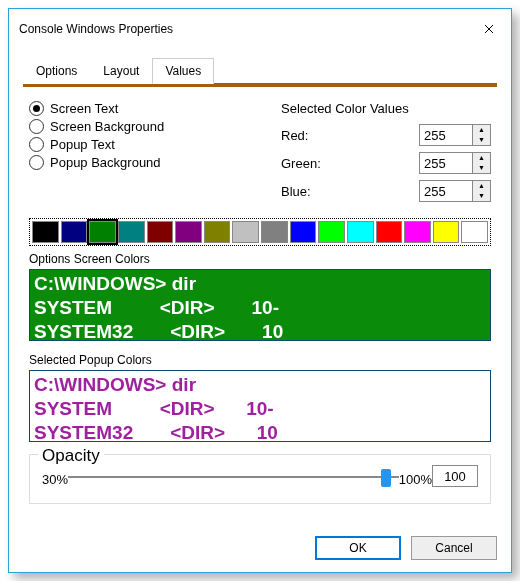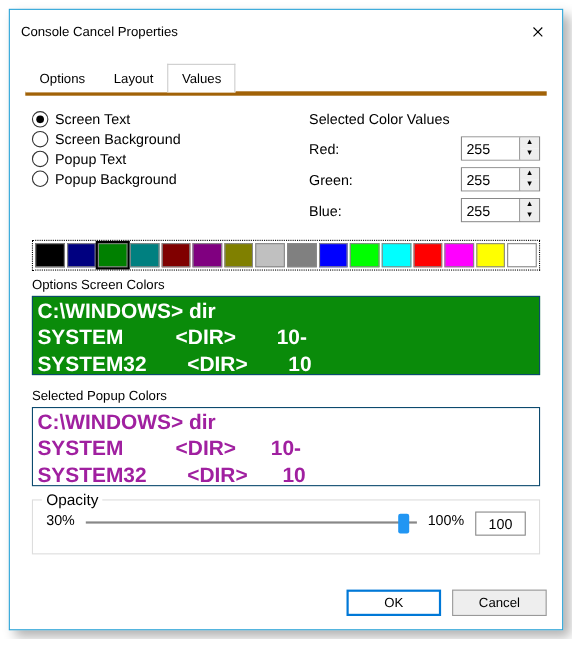--- a/index.html
+++ b/index.html
@@ -26,37 +26,37 @@
 .spinner-btns { display: flex; flex-direction: column; border-left: 1px solid #888; width: 18px; }
 .spinner-btns div { flex: 1; font-size: 7px; text-align: center; line-height: 9px; cursor: pointer; background: #eee; }
 .palette { display: flex; gap: 2px; border: 1px dotted #000; padding: 2px; margin-bottom: 6px; }
 .swatch { width: 27px; height: 22px; border: 1px solid #888; cursor: pointer; }
 .swatch.selected { outline: 2px solid #000; outline-offset: 0; }
 .section-label { font-size: 12px; margin-bottom: 3px; }
 .preview { border: 1px solid #0c4a6e; height: 72px; overflow: hidden; font-family: 'Consolas', monospace; font-size: 19px; font-weight: bold; line-height: 24px; padding: 2px 4px; white-space: pre; margin-bottom: 12px; }
 .preview.screen { background: #0a8b0a; color: #fff; }
 .preview.popup { background: #fff; color: #a020a0; }
 .opacity-box { border: 1px solid #ddd; padding: 10px 12px 16px 12px; position: relative; margin-top: 6px; }
-.opacity-title { position: absolute; top: -9px; left: 8px; background: #fff; padding: 0 4px; font-size: 14px; }
-.opacity-row { display: flex; align-items: flex-start; gap: 10px; }
+.opacity-title { position: absolute; top: -9px; left: 8px; background: #fff; padding: 0 4px; font-size: 17px; }
+.opacity-row { display: flex; align-items: flex-end; gap: 0; }
 .op-label { font-size: 13px; }
 .slider { flex: 1; position: relative; height: 20px; }
 .slider-track { position: absolute; top: 9px; left: 0; right: 0; height: 2px; background: #888; }
 .slider-thumb { position: absolute; top: 2px; width: 10px; height: 18px; background: #2196f3; border-radius: 2px; }
 .op-input { width: 46px; height: 22px; border: 1px solid #888; text-align: center; font-size: 13px; }
 .buttons { display: flex; justify-content: flex-end; gap: 10px; padding: 12px 14px; }
 .btn { width: 86px; height: 24px; font-size: 12px; border: 1px solid #999; background: #eee; cursor: pointer; }
 .btn.primary { border: 2px solid #0078d7; background: #fff; }
 </style>
 </head>
 <body>
 
 <div class="window">
   <div class="titlebar">
-    <span>Console Cancel Properties</span>
+    <span>Console Windows Properties</span>
     <div class="close-btn">
       <svg width="10" height="10" viewBox="0 0 10 10">
           <path d="M1 1 L9 9 M9 1 L1 9" stroke="#000" stroke-width="1"></path>
         </svg>
     </div>
   </div>
   <div class="client">
     <div class="tabs">
       <div class="tab">Options</div>
       <div class="tab">Layout</div>

